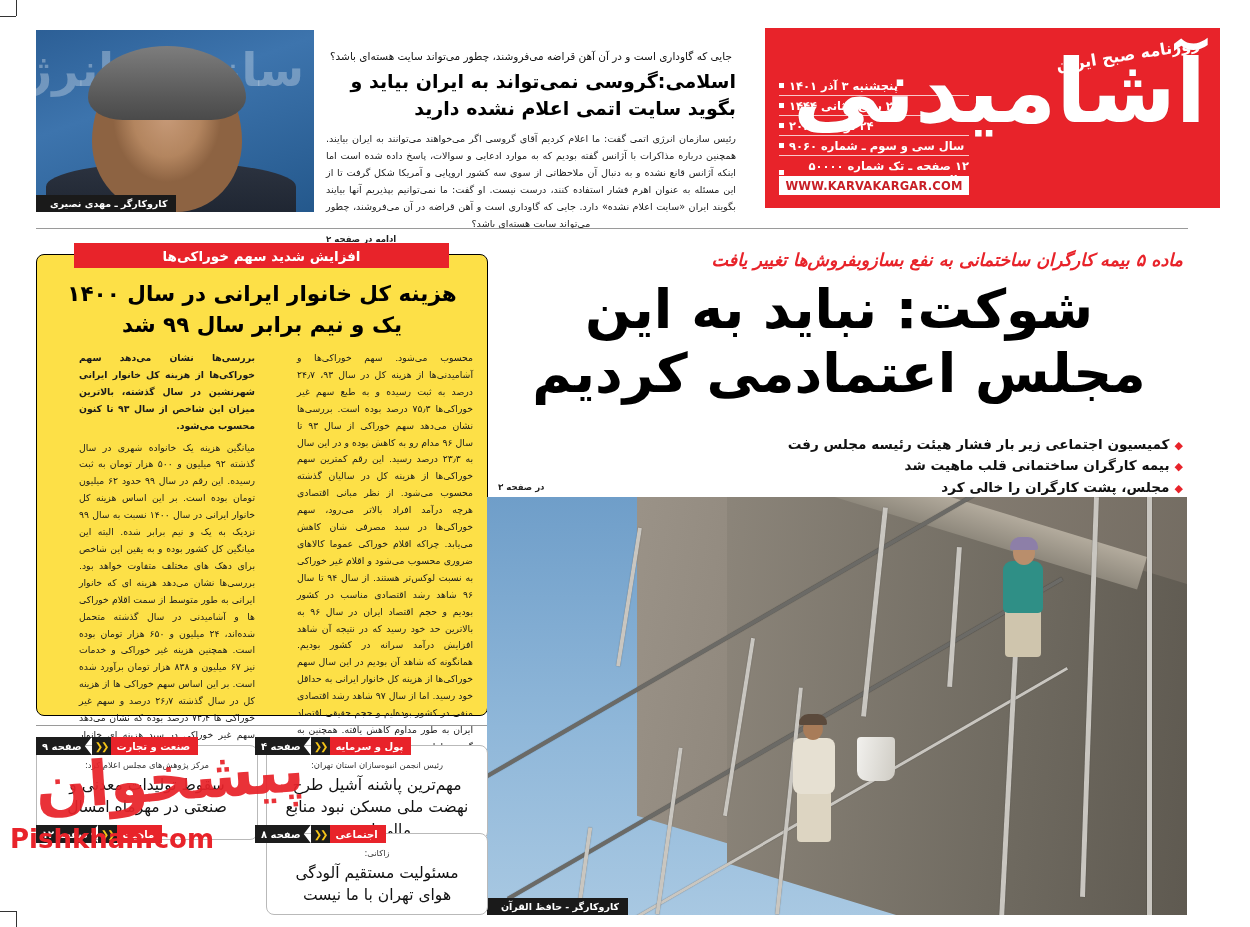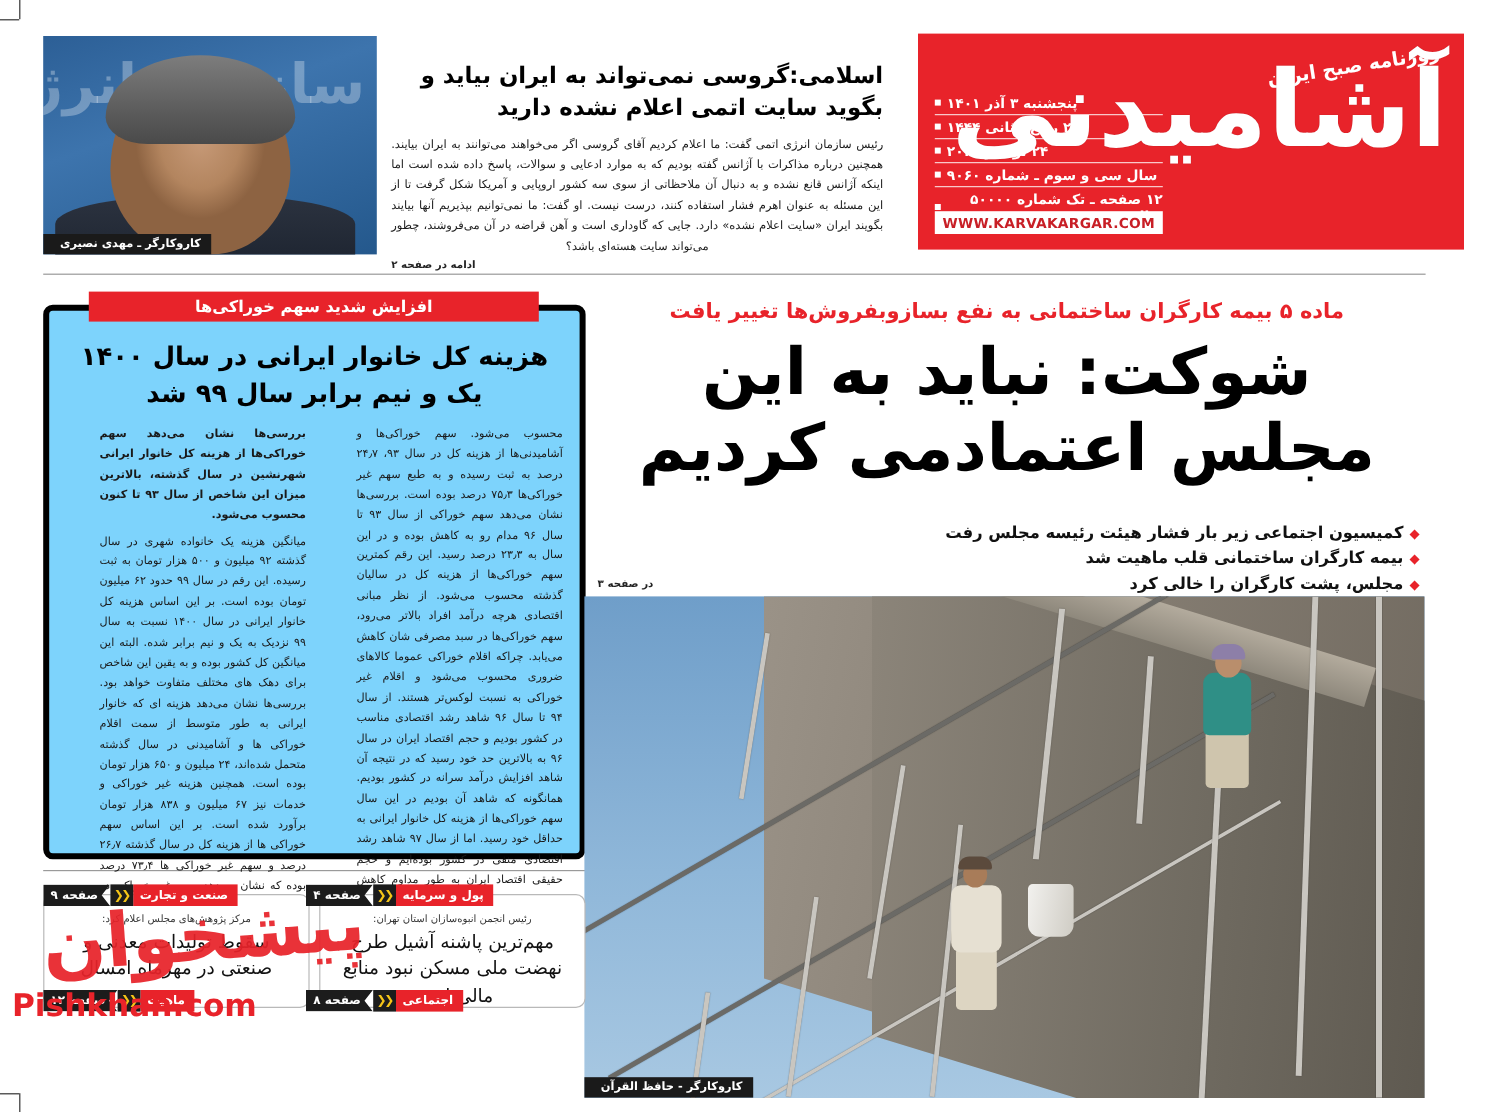--- a/index.html
+++ b/index.html
@@ -145,23 +145,23 @@
     position: absolute; left: 74px; top: 243px;
     width: 375px; height: 25px;
     background: #e8232a; color: #fff;
     font-size: 13.5px; font-weight: bold;
     display: flex; align-items: center; justify-content: center;
     direction: rtl;
   }
   .feat-box {
     position: absolute; left: 36px; top: 254px;
     width: 452px; height: 462px;
-    border: 5px solid #000000;
+    border: 1px solid #000000;
     border-radius: 8px;
-    background: #7dd3fc;
+    background: #fde047;
     padding: 24px 14px 8px 14px;
   }
   .feat-hl {
     direction: rtl; text-align: center;
     font-size: 21.5px; font-weight: bold; color: #000;
     line-height: 1.42; margin-bottom: 10px;
   }
   .feat-cols {
     display: flex; flex-direction: row; gap: 14px;
     direction: rtl;
@@ -173,21 +173,21 @@
     direction: rtl;
     margin-left: 28px;
   }
   .feat-col p { margin-bottom: 5px; }
 
   
   .main-kicker {
     position: absolute; right: 67px; top: 250px;
     width: 688px;
     color: #e8232a; font-size: 17.5px; font-weight: bold;
-    text-align: center; direction: rtl;
+    text-align: right; direction: rtl; font-style: italic;
   }
   .main-hl {
     position: absolute; right: 67px; top: 278px;
     width: 688px;
     color: #000; font-size: 54px; font-weight: bold;
     line-height: 1.18; text-align: center; direction: rtl;
     letter-spacing: -1px;
   }
   .bullets {
     position: absolute; right: 67px; top: 434px;
@@ -385,20 +385,21 @@
 
   <div class="photo-top">
     <div class="faded-text">سازمان انرژی اتمی فناوری هسته‌ای</div>
     <div class="shoulders"></div>
     <div class="head-silhouette"></div>
     <div class="hair"></div>
     <div class="photo-caption">کاروکارگر ـ مهدی نصیری</div>
   </div>
 
   <div class="story-top">
+    <div class="kicker">جایی که گاوداری است و در آن آهن قراضه می‌فروشند، چطور می‌تواند سایت هسته‌ای باشد؟</div>
     <div class="hl">اسلامی:گروسی نمی‌تواند به ایران بیاید و بگوید سایت اتمی اعلام نشده دارید</div>
     <div class="body">رئیس سازمان انرژی اتمی گفت: ما اعلام کردیم آقای گروسی اگر می‌خواهند می‌توانند به ایران بیایند. همچنین درباره مذاکرات با آژانس گفته بودیم که به موارد ادعایی و سوالات، پاسخ داده شده است اما اینکه آژانس قانع نشده و به دنبال آن ملاحظاتی از سوی سه کشور اروپایی و آمریکا شکل گرفت تا از این مسئله به عنوان اهرم فشار استفاده کنند، درست نیست. او گفت: ما نمی‌توانیم بپذیریم آنها بیایند بگویند ایران «سایت اعلام نشده» دارد. جایی که گاوداری است و آهن قراضه در آن می‌فروشند، چطور می‌تواند سایت هسته‌ای باشد؟</div>
     <div class="contd">ادامه در صفحه ۲</div>
   </div>
 
   <div class="rule" style="left:36px; top:228px; width:1152px;"></div>
   <div class="rule" style="left:36px; top:725px; width:452px;"></div>
 
   <div class="feat-box">
     <div class="feat-hl">هزینه کل خانوار ایرانی در سال ۱۴۰۰ یک و نیم برابر سال ۹۹ شد</div>
@@ -488,20 +489,24 @@
   <div class="card" style="left:36px; top:745px; width:222px; height:95px;">
     <div class="src">مرکز پژوهش‌های مجلس اعلام کرد:</div>
     <div class="title">سقوط تولیدات معدنی و صنعتی در مهرماه امسال</div>
   </div>
 
   <div class="tag" style="left:255px; top:825px;">
     <span class="sec">اجتماعی</span>
     <span class="chev">❮❮</span>
     <span class="pg">صفحه ۸</span>
   </div>
+  <div class="card" style="left:266px; top:833px; width:222px; height:82px;">
+    <div class="src">زاکانی:</div>
+    <div class="title">مسئولیت مستقیم آلودگی هوای تهران با ما نیست</div>
+  </div>
 
   <div class="tag" style="left:36px; top:825px;">
     <span class="sec">ماهیت</span>
     <span class="chev">❮❮</span>
     <span class="pg">صفحه ۱۲</span>
   </div>
 
   <div class="wm">
     <div class="fa">پیشخوان</div>
     <div class="en">Pishkhan.com</div>

